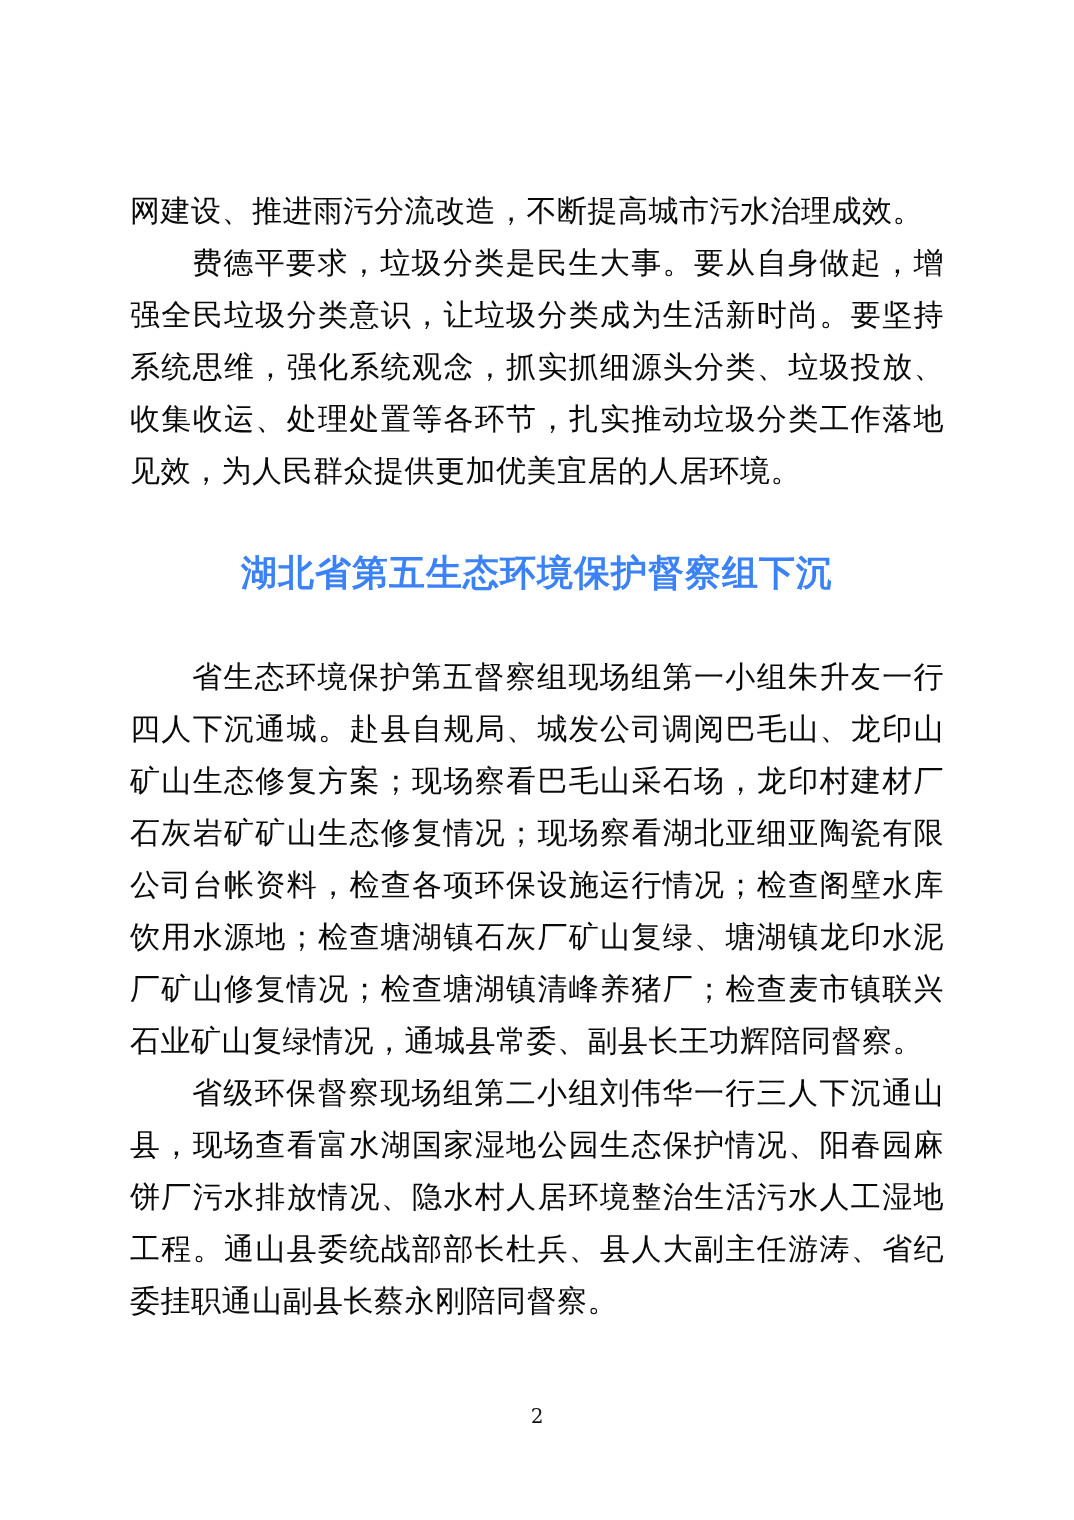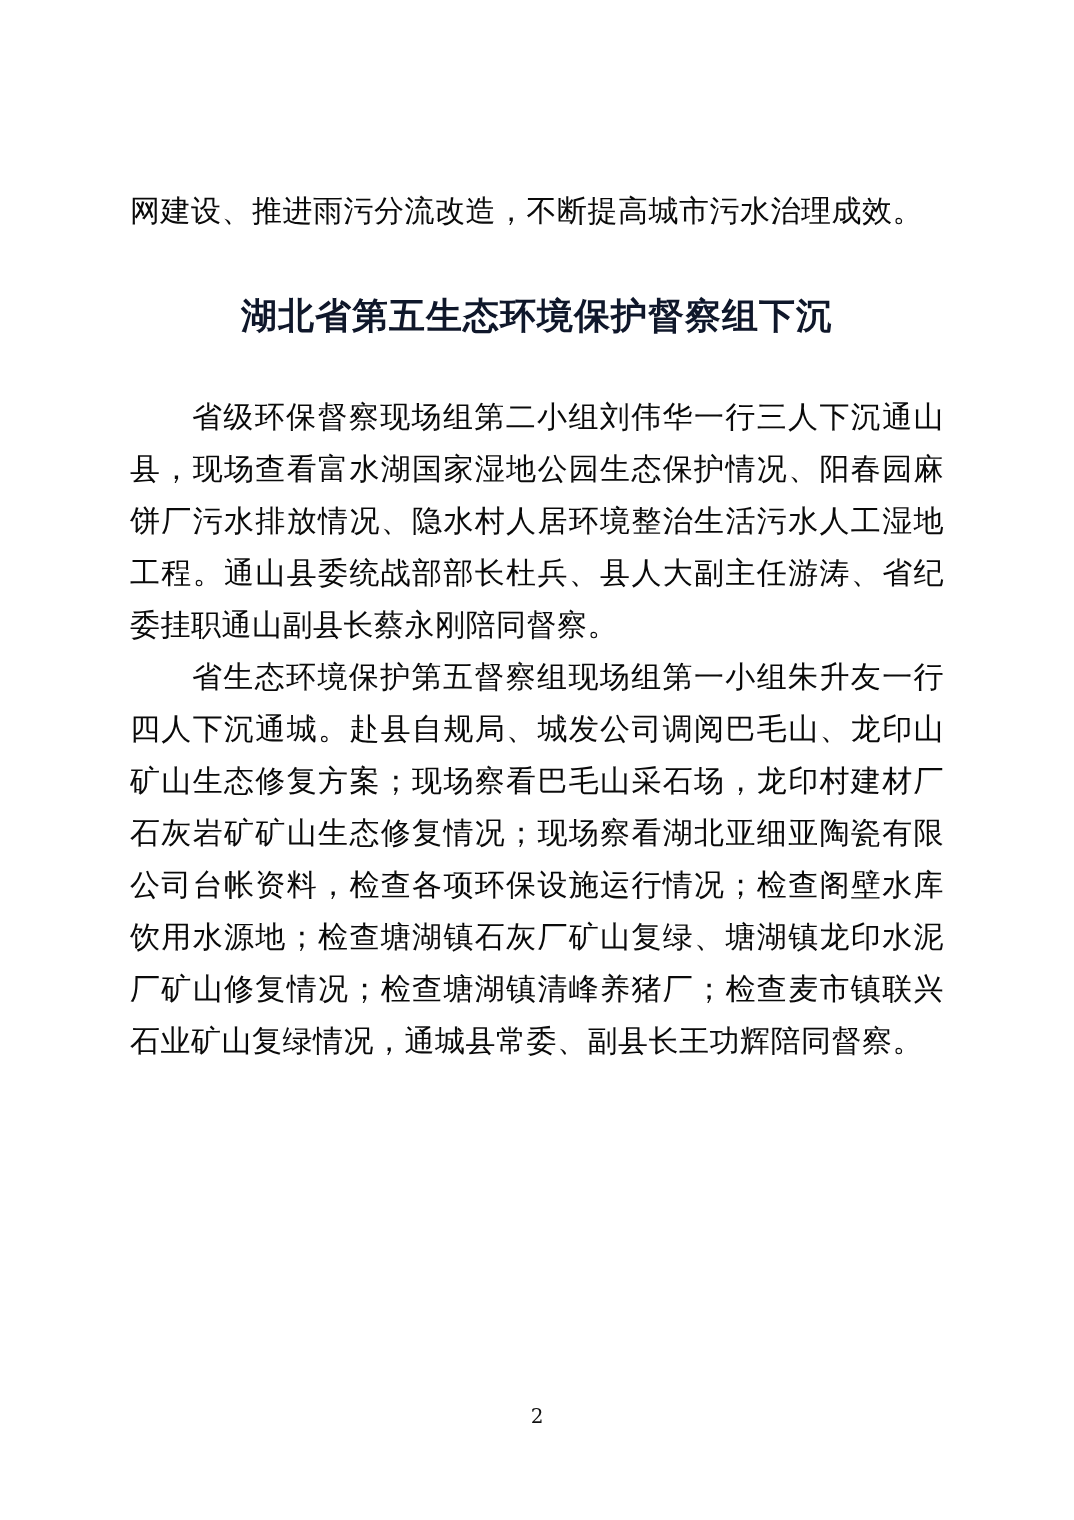--- a/index.html
+++ b/index.html
@@ -34,22 +34,22 @@
   .para.indent {
     text-indent: 62px;
   }
   .heading {
     font-size: 36px;
     font-weight: bold;
     line-height: 54px;
     text-align: center;
     margin: 52px 0 0 0;
     letter-spacing: 1px;
-    font-family: Liberation Serif, serif;
-    color: #0f172a;
+    font-family: Liberation Mono, monospace;
+    color: #3b82f6;
   }
   .heading .line2 {
     display: block;
   }
   .gap-after-heading {
     height: 48px;
   }
   .body-block {
     margin-top: 0;
   }
@@ -64,26 +64,27 @@
     color: #111;
   }
 </style>
 </head>
 <body>
 
 <div class="page">
 
   <p class="para">网建设、推进雨污分流改造，不断提高城市污水治理成效。</p>
 
+  <p class="para indent">费德平要求，垃圾分类是民生大事。要从自身做起，增强全民垃圾分类意识，让垃圾分类成为生活新时尚。要坚持系统思维，强化系统观念，抓实抓细源头分类、垃圾投放、收集收运、处理处置等各环节，扎实推动垃圾分类工作落地见效，为人民群众提供更加优美宜居的人居环境。</p>
 
   <h2 class="heading">
     <span>湖北省第五生态环境保护督察组下沉</span>
   </h2>
 
   <div class="gap-after-heading"></div>
 
   <div class="body-block">
+    <p class="para indent">省生态环境保护第五督察组现场组第一小组朱升友一行四人下沉通城。赴县自规局、城发公司调阅巴毛山、龙印山矿山生态修复方案；现场察看巴毛山采石场，龙印村建材厂石灰岩矿矿山生态修复情况；现场察看湖北亚细亚陶瓷有限公司台帐资料，检查各项环保设施运行情况；检查阁壁水库饮用水源地；检查塘湖镇石灰厂矿山复绿、塘湖镇龙印水泥厂矿山修复情况；检查塘湖镇清峰养猪厂；检查麦市镇联兴石业矿山复绿情况，通城县常委、副县长王功辉陪同督察。</p>
     <p class="para indent">省级环保督察现场组第二小组刘伟华一行三人下沉通山县，现场查看富水湖国家湿地公园生态保护情况、阳春园麻饼厂污水排放情况、隐水村人居环境整治生活污水人工湿地工程。通山县委统战部部长杜兵、县人大副主任游涛、省纪委挂职通山副县长蔡永刚陪同督察。</p>
-    <p class="para indent">省生态环境保护第五督察组现场组第一小组朱升友一行四人下沉通城。赴县自规局、城发公司调阅巴毛山、龙印山矿山生态修复方案；现场察看巴毛山采石场，龙印村建材厂石灰岩矿矿山生态修复情况；现场察看湖北亚细亚陶瓷有限公司台帐资料，检查各项环保设施运行情况；检查阁壁水库饮用水源地；检查塘湖镇石灰厂矿山复绿、塘湖镇龙印水泥厂矿山修复情况；检查塘湖镇清峰养猪厂；检查麦市镇联兴石业矿山复绿情况，通城县常委、副县长王功辉陪同督察。</p>
   </div>
 
   <div class="page-number">2</div>
 </div>
 
 </body></html>

